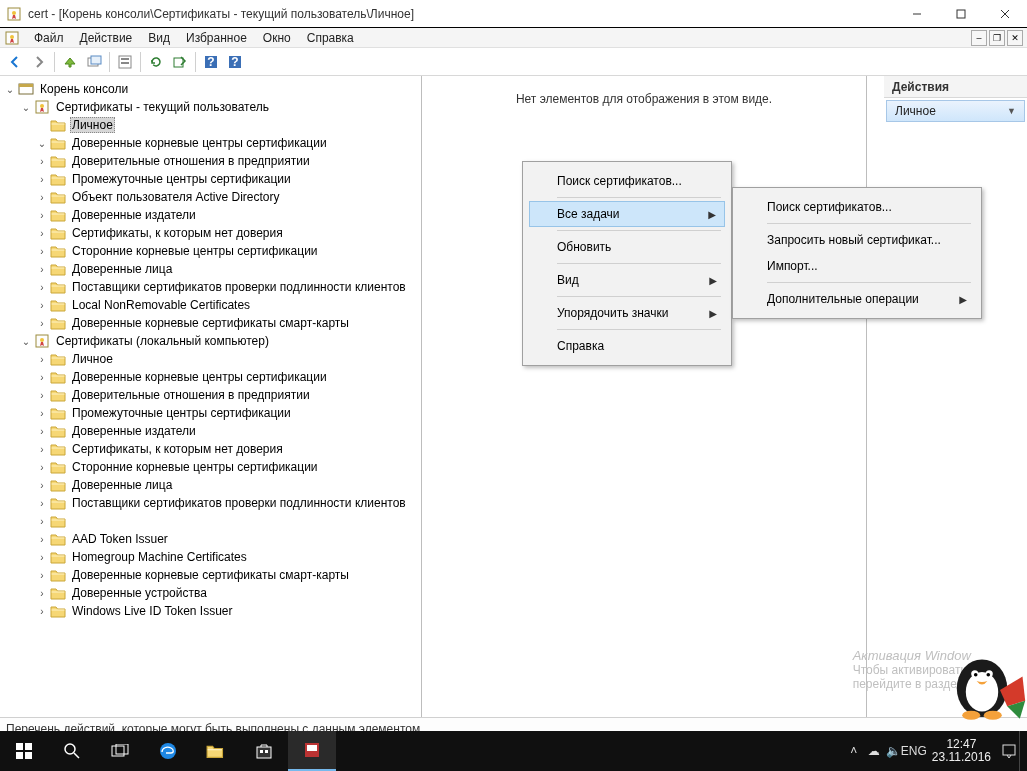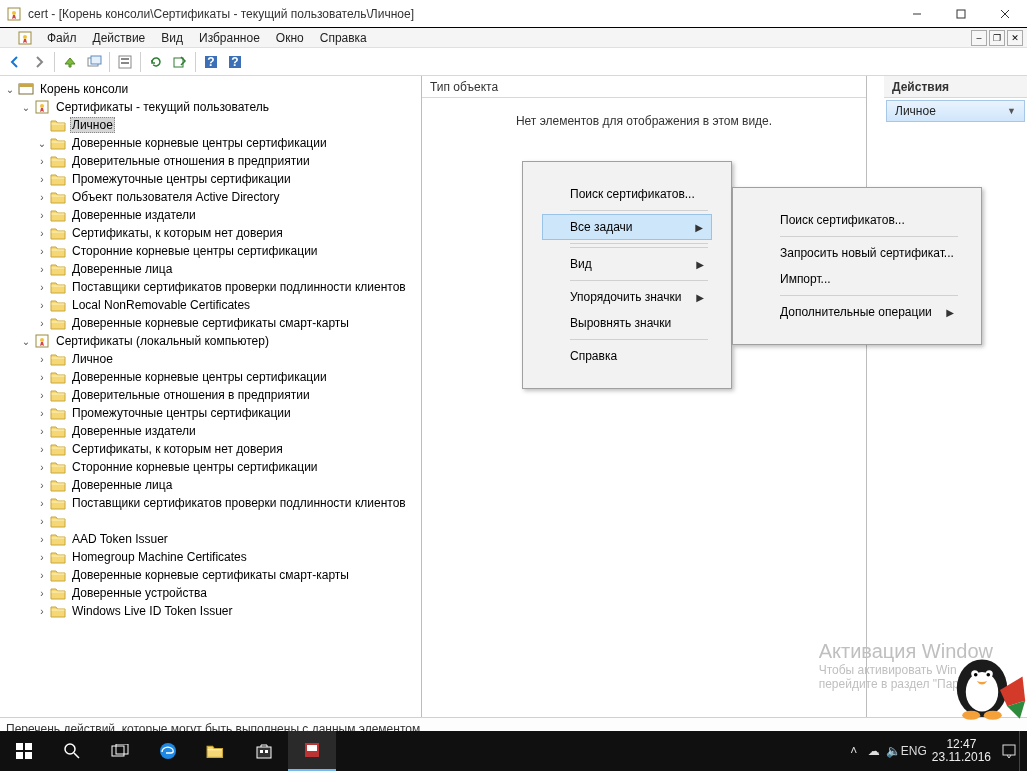--- a/index.html
+++ b/index.html
@@ -8,21 +8,21 @@
 
 .titlebar { height:28px; background:#fff; display:flex; align-items:center; border-bottom:1px solid #000000; }
 .titlebar .app-icon { width:16px; height:16px; margin:0 6px; }
 .titlebar .title-text { flex:1; color:#333; }
 .win-ctrls { display:flex; }
 .win-ctrls div { width:44px; height:28px; display:flex; align-items:center; justify-content:center; }
 .mdi-ctrls { display:flex; align-items:center; height:20px; margin-right:4px; }
 .mdi-ctrls div { width:16px; height:16px; display:flex; align-items:center; justify-content:center; margin-left:2px; border:1px solid #aaa; background:#f6f6f6; font-size:9px; }
 
 
-.menubar { height:20px; display:flex; align-items:center; padding-left:17px; background:#f5f5f5; border-bottom:1px solid #e0e0e0; }
+.menubar { height:20px; display:flex; align-items:center; padding-left:4px; background:#f5f5f5; border-bottom:1px solid #e0e0e0; }
 .menubar .menu-icon { width:16px; height:16px; margin-right:6px; }
 .menubar .menu-item { padding:2px 8px; color:#222; cursor:default; }
 
 
 .toolbar { height:28px; display:flex; align-items:center; padding:0 4px; background:#fff; border-bottom:1px solid #d8d8d8; gap:2px; }
 .tbtn { width:22px; height:22px; display:flex; align-items:center; justify-content:center; border:1px solid transparent; }
 .tsep { width:1px; height:20px; background:#d0d0d0; margin:0 2px; }
 
 
 .main { display:flex; height:641px; }
@@ -42,32 +42,32 @@
 
 .mid-header { height:22px; border-bottom:1px solid #d8d8d8; display:flex; align-items:center; padding-left:8px; color:#333; background:#fff; }
 .mid-body { padding:16px 10px; text-align:center; color:#333; }
 
 
 .right-header { height:22px; padding-left:8px; display:flex; align-items:center; font-weight:700; color:#333; border-bottom:1px solid #d8d8d8; background:#f4f4f4; }
 .right-item { height:22px; display:flex; align-items:center; padding:0 8px; background:linear-gradient(#eaf3fd,#cfe6fb); border:1px solid #a7c7e7; margin:2px; color:#222; }
 .right-item .arrow { margin-left:auto; color:#555; font-size:9px; }
 
 
-.ctx { position:absolute; background:#f2f2f2; border:1px solid #a0a0a0; box-shadow:2px 2px 4px rgba(0,0,0,.25); padding:19px; }
+.ctx { position:absolute; background:#f2f2f2; border:1px solid #a0a0a0; box-shadow:2px 2px 4px rgba(0,0,0,.25); padding:6px; }
 .ctx .row { height:26px; display:flex; align-items:center; padding:0 28px 0 28px; position:relative; white-space:nowrap; }
 .ctx .row.hov { background:#cde6fa; border:1px solid #97c4e8; padding:0 27px 0 27px; }
 .ctx .row .arr { position:absolute; right:8px; font-size:10px; color:#333; }
 .ctx .sep { height:1px; background:#d0d0d0; margin:3px 4px 3px 28px; }
 
 
 .statusbar { height:22px; border-top:1px solid #d0d0d0; display:flex; align-items:center; padding-left:6px; color:#333; background:#fdfdfd; }
 
 
 .watermark { position:absolute; right:34px; bottom:80px; text-align:left; color:#bfbfbf; pointer-events:none; }
-.watermark .wm1 { font-size:20px; }
+.watermark .wm1 { font-size:13px;font-style:italic; }
 .watermark .wm2, .watermark .wm3 { font-size:12px; }
 
 
 .logo { position:absolute; right:0; bottom:45px; width:90px; height:90px; }
 
 
 .taskbar { position:absolute; left:0; right:0; bottom:0; height:40px; background:#101010; display:flex; align-items:center; color:#fff; }
 .taskbar .tbitem { width:48px; height:40px; display:flex; align-items:center; justify-content:center; }
 .taskbar .tbitem.active { background:#2a2a2a; border-bottom:2px solid #76b9ed; }
 .tray { margin-left:auto; display:flex; align-items:center; height:40px; }
@@ -432,45 +432,44 @@
           <div class="twist">›</div>
           <svg class="ticon">
             <use href="#folder-icon"></use>
           </svg>
           <span class="tlabel">Windows Live ID Token Issuer</span>
         </div>
       </div>
   </div>
 
   <div class="mid-pane">
-    <div class="mid-header">Тип объекта</div>
     <div class="mid-body">Нет элементов для отображения в этом виде.</div>
 
     <div class="ctx" style="left:100px; top:85px; width:210px">
       <div class="row">
           <span>Поиск сертификатов...</span>
         </div>
       <div class="sep"></div>
       <div class="row hov">
           <span>Все задачи</span>
           <span class="arr">▶</span>
         </div>
       <div class="sep"></div>
+      <div class="row">
+          <span>Обновить</span>
+        </div>
       <div class="sep"></div>
       <div class="row">
           <span>Вид</span>
           <span class="arr">▶</span>
         </div>
       <div class="sep"></div>
       <div class="row">
           <span>Упорядочить значки</span>
           <span class="arr">▶</span>
-        </div>
-      <div class="row">
-          <span>Выровнять значки</span>
         </div>
       <div class="sep"></div>
       <div class="row">
           <span>Справка</span>
         </div>
     </div>
 
     <div class="ctx" style="left:310px; top:111px; width:250px">
       <div class="row">
           <span>Поиск сертификатов...</span>

